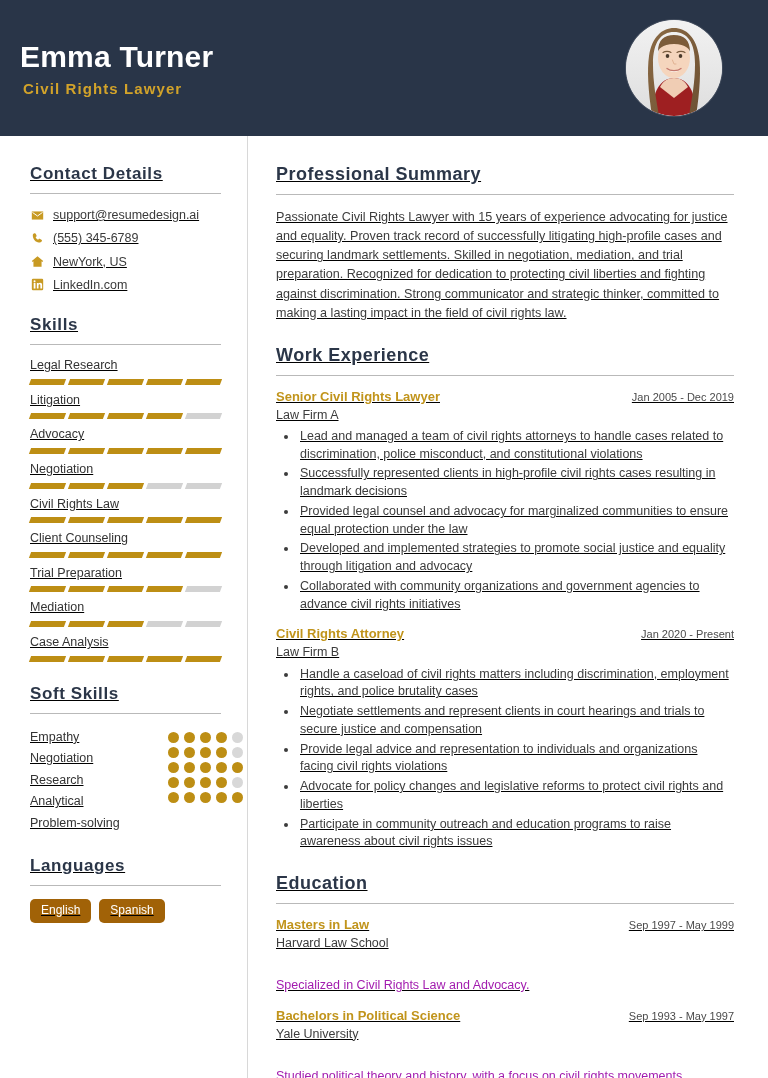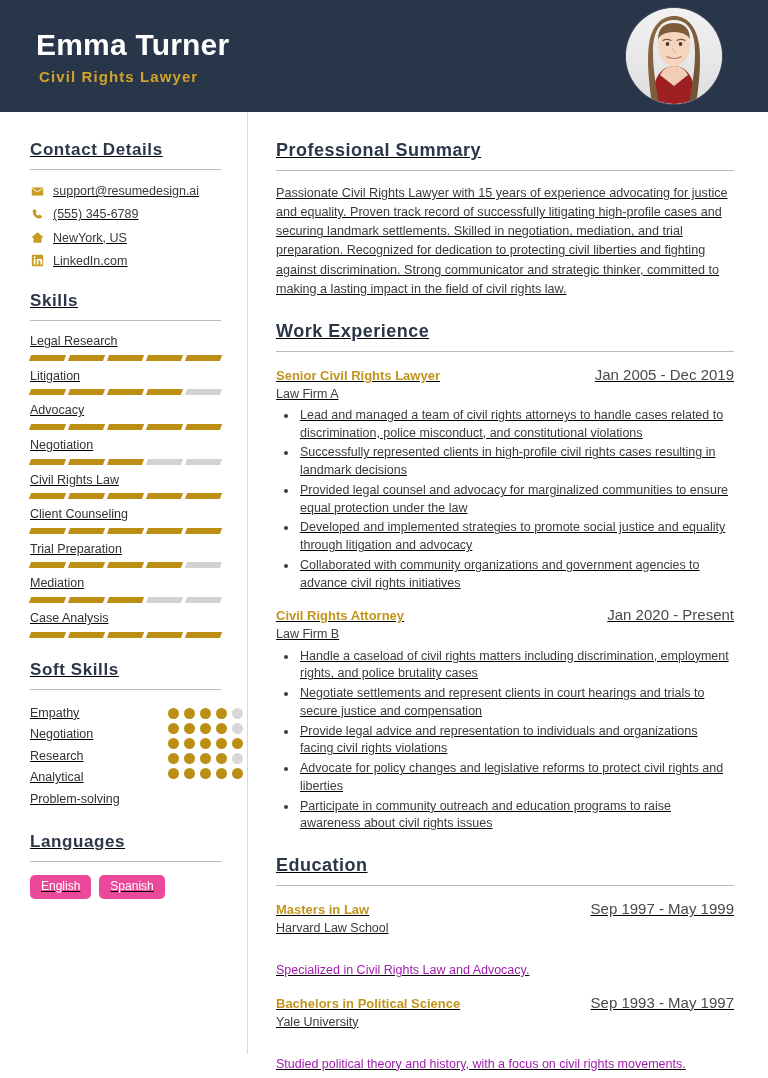--- a/index.html
+++ b/index.html
@@ -15,26 +15,26 @@
   .page {
     width: 768px;
     height: 1078px;
     position: relative;
     background: #ffffff;
     overflow: hidden;
   }
 
   
   .header {
-    height: 112px;
+    height: 136px;
     background: #293548;
     display: flex;
     align-items: center;
     justify-content: space-between;
-    padding: 0 46px 0 36px;
+    padding: 0 46px 0 20px;
   }
   .header-text { display: flex; flex-direction: column; gap: 7px; }
   .full-name {
     color: #ffffff;
     font-size: 30px;
     font-weight: bold;
     letter-spacing: 0.2px;
     line-height: 1.1;
   }
   .job-title {
@@ -156,21 +156,21 @@
     width: 11px; height: 11px;
     border-radius: 50%;
     background: #bd8e14;
     flex: 0 0 11px;
   }
   .dot.off { background: #d8d8d8; }
 
   
   .lang-chips { display: flex; gap: 8px; flex-wrap: wrap; }
   .chip {
-    background: #ec4899;
+    background: #a16207;
     color: #ffffff;
     font-size: 12px;
     padding: 5px 11px 6px;
     border-radius: 5px;
     line-height: 1.1;
   }
 
   
   .summary {
     font-size: 12.6px;
@@ -187,21 +187,21 @@
     gap: 12px;
   }
   .entry-role {
     color: #c1941b;
     font-size: 13px;
     font-weight: bold;
     line-height: 1.3;
   }
   .entry-date {
     color: #4a4a4a;
-    font-size: 15px;
+    font-size: 11px;
     white-space: nowrap;
     flex: 0 0 auto;
     line-height: 1.3;
   }
   .entry-org {
     font-size: 12.5px;
     color: #3c3c3c;
     margin-top: 1px;
     line-height: 1.3;
   }

